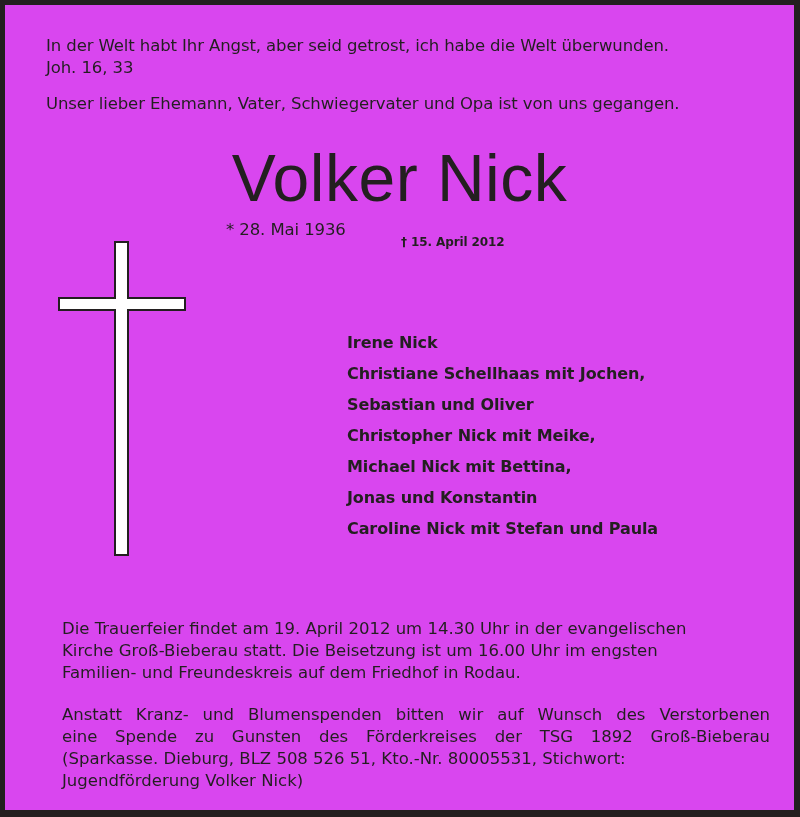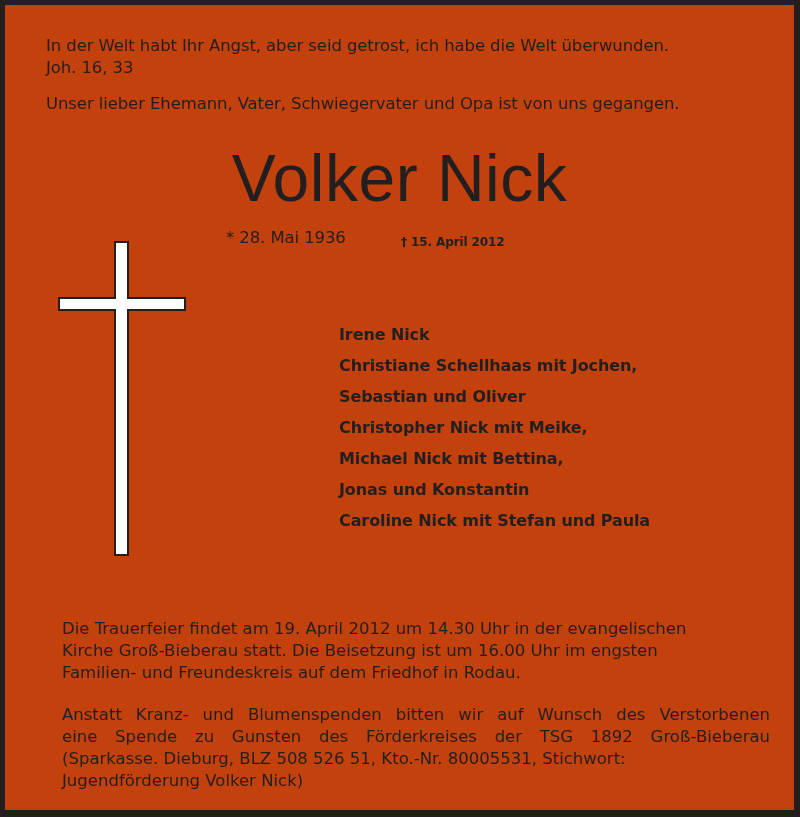--- a/index.html
+++ b/index.html
@@ -14,21 +14,21 @@
       overflow: hidden;
       font-family: "DejaVu Sans", "Liberation Sans", sans-serif;
       color: #231f20;
     }
     .frame {
       position: absolute;
       left: 5px;
       top: 5px;
       width: 789px;
       height: 805px;
-      background: #c2410c;
+      background: #d946ef;
     }
     .txt {
       position: absolute;
       white-space: nowrap;
       font-size: 16.5px;
       line-height: 22px;
       letter-spacing: -0.1px;
     }
     .verse {
       left: 41px;
@@ -49,21 +49,21 @@
       text-align: center;
       top: 133px;
       font-size: 66px;
       line-height: 80px;
       font-family: "Liberation Sans", sans-serif;
       letter-spacing: 0.5px;
       color: #231f20;
     }
     .born {
       left: 221px;
-      top: 222px;
+      top: 214px;
       font-size: 16.5px;
     }
     .died {
       left: 396px;
       top: 226px;
       font-size: 12px;
       font-weight: bold;
     }
     .cross-v {
       position: absolute;
@@ -95,21 +95,21 @@
     .mourn {
       left: 334px;
       top: 281px;
       font-size: 15.5px;
       letter-spacing: -0.3px;
     }
     .family {
       position: absolute;
       left: 334px;
       top: 314px;
-      margin: 0;
+      margin: 8px;
       padding: 0;
       list-style: none;
     }
     .family li {
       font-size: 16px;
       font-weight: bold;
       line-height: 31px;
       white-space: nowrap;
       letter-spacing: -0.1px;
     }

